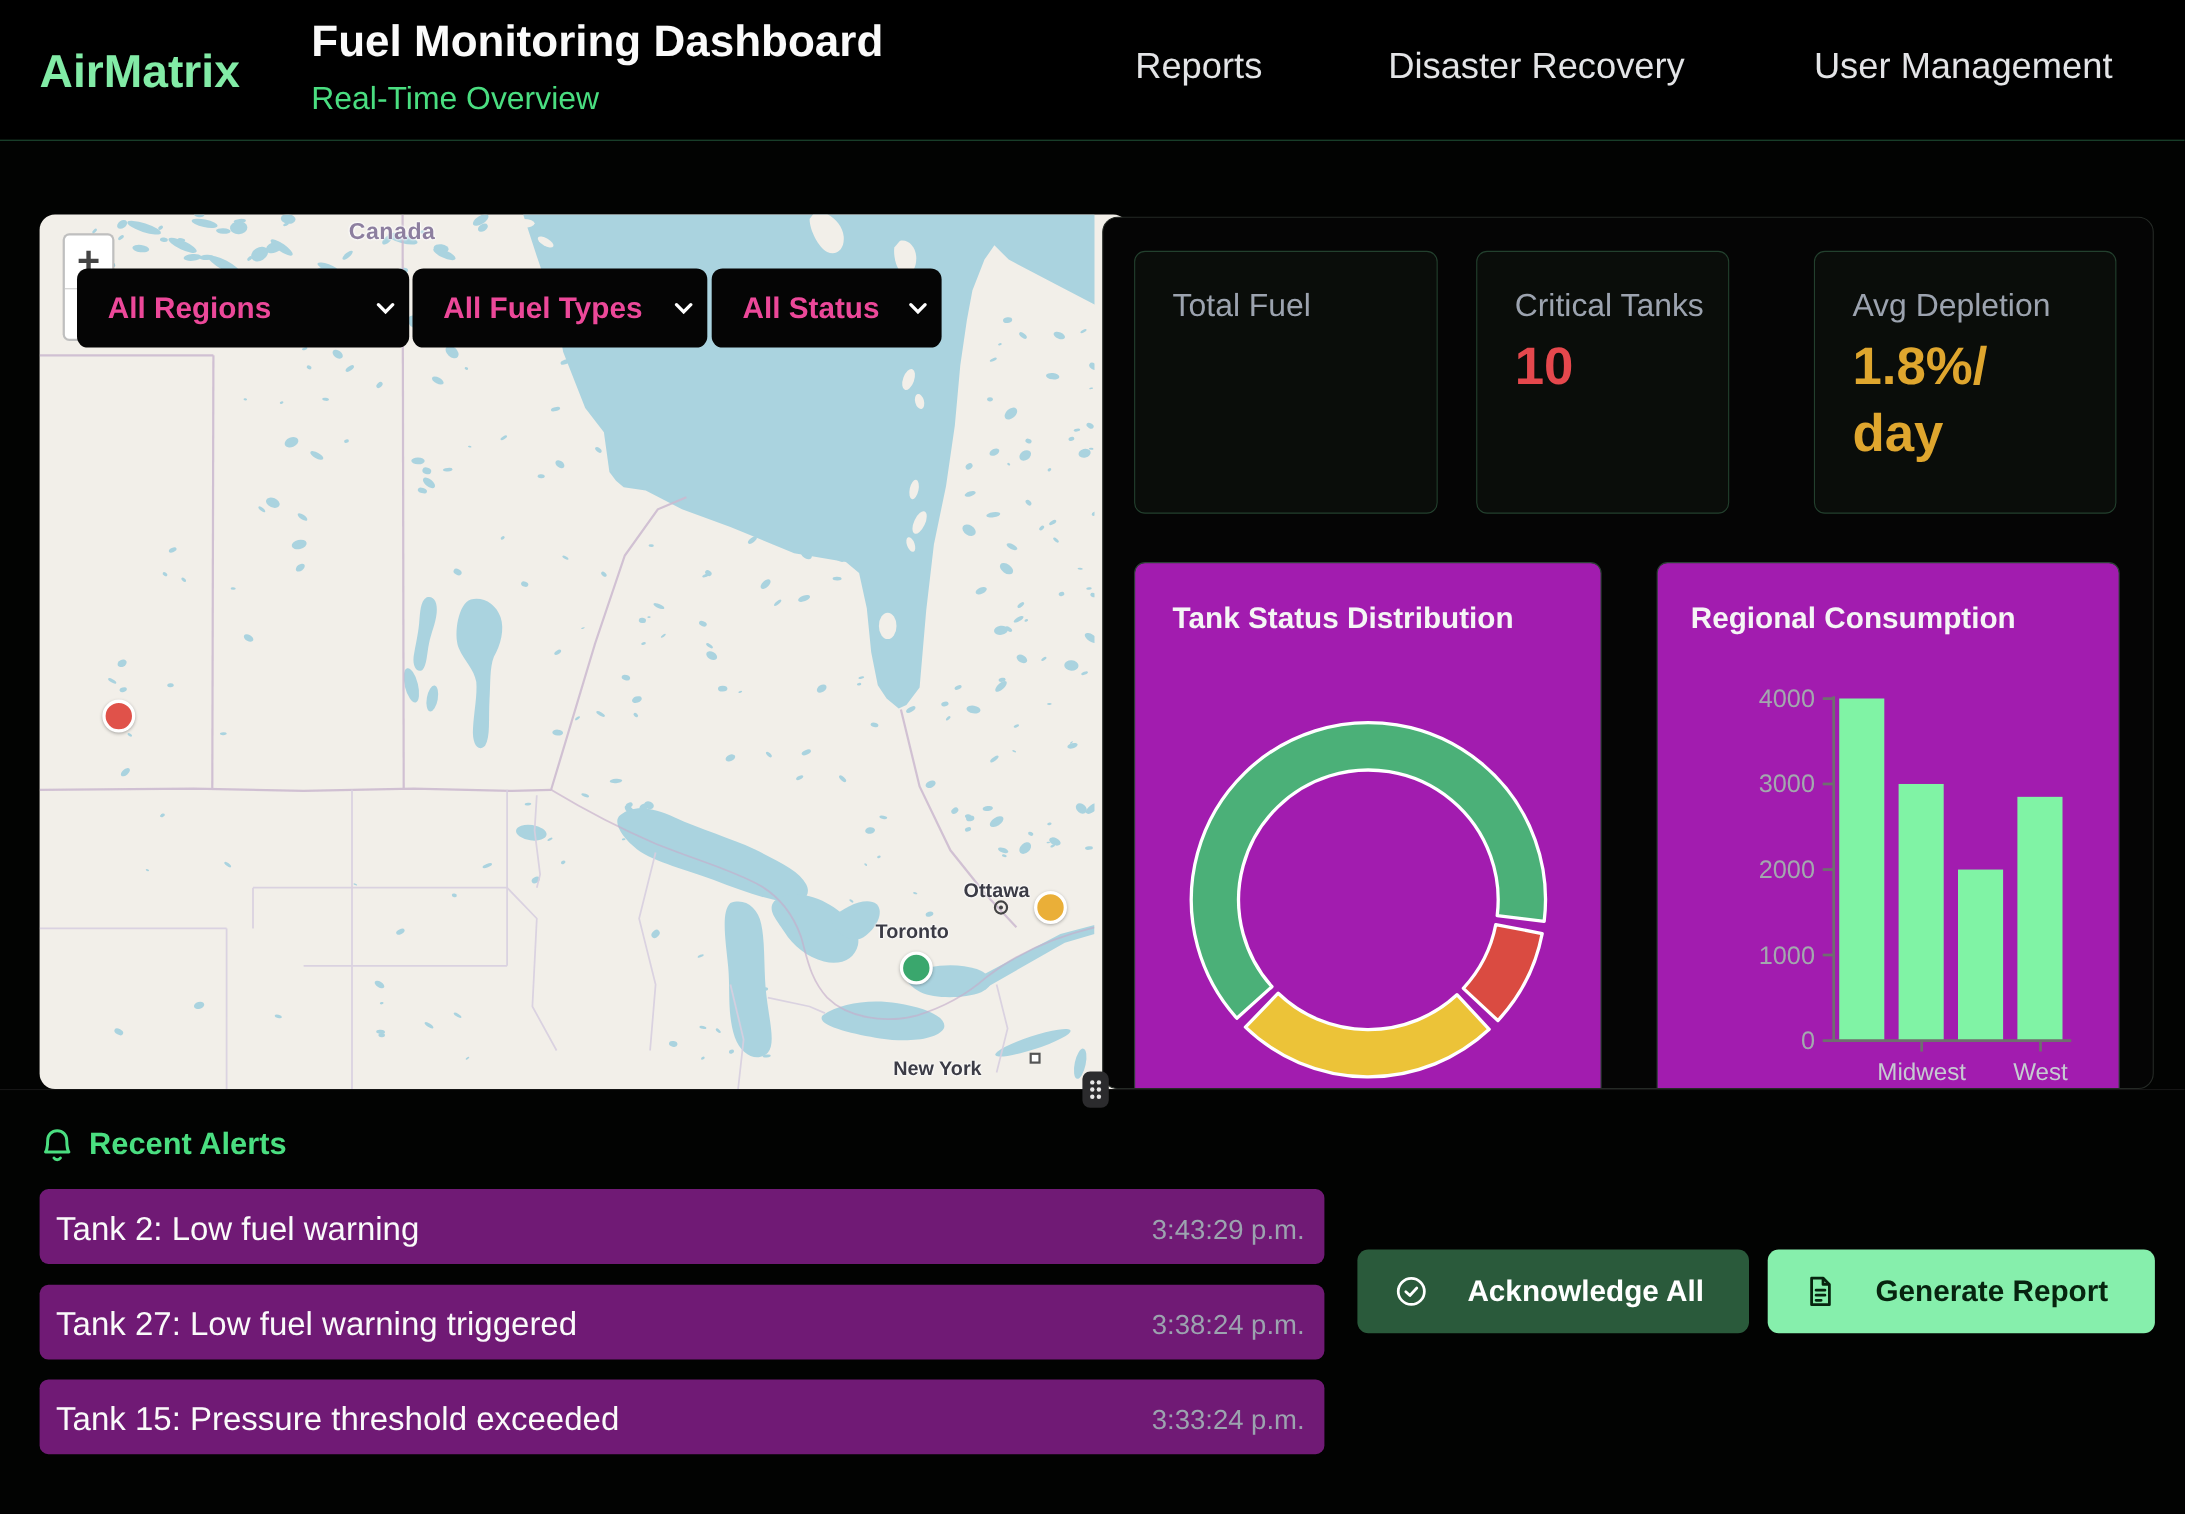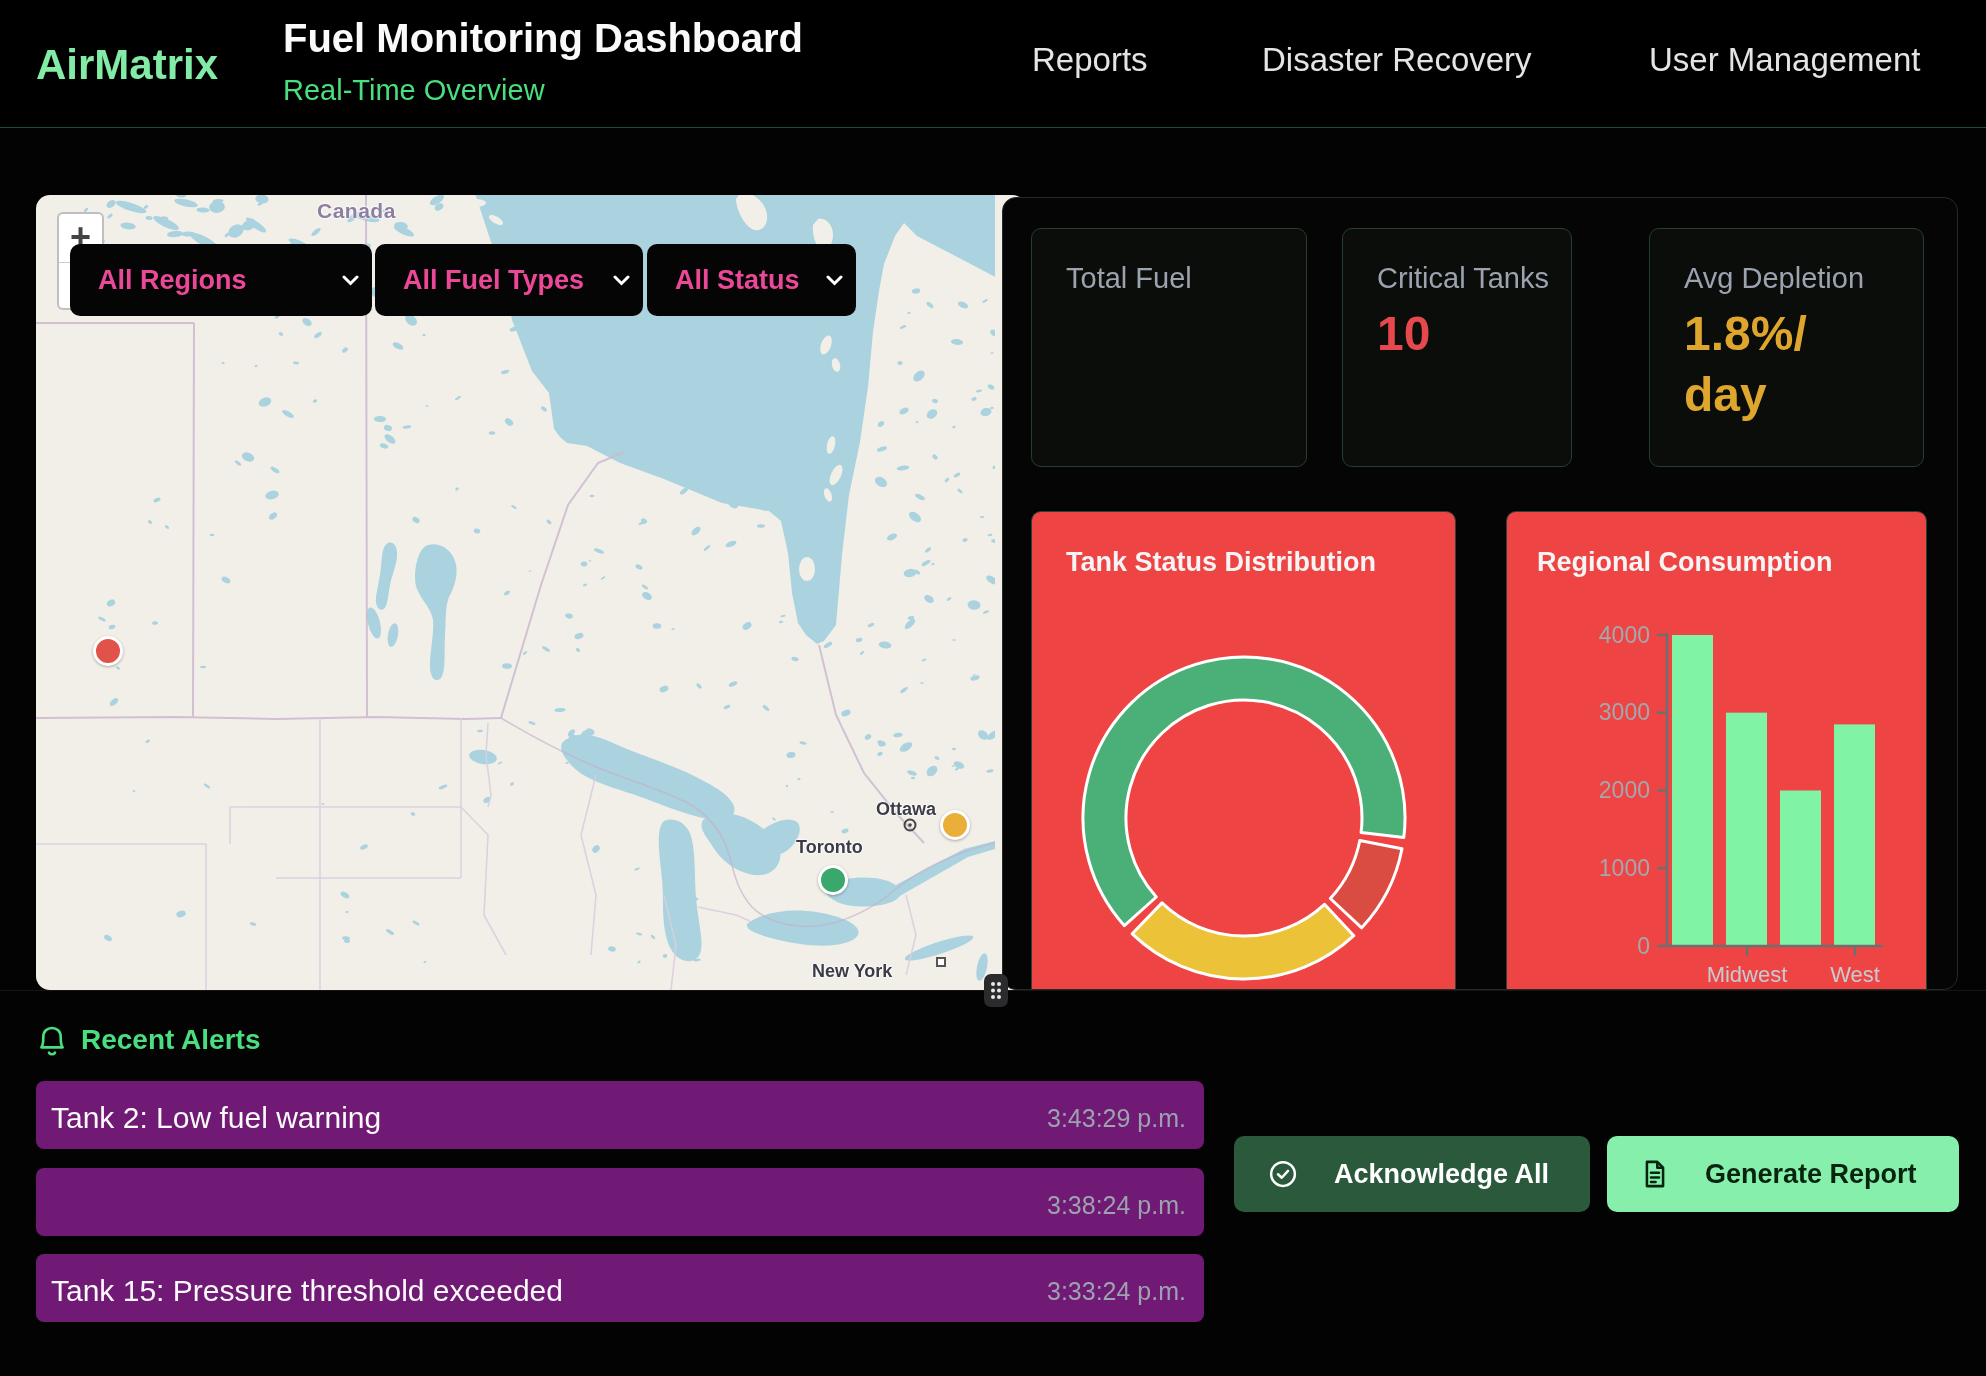--- a/index.html
+++ b/index.html
@@ -34,21 +34,21 @@
   border:3.5px solid #fff; box-shadow:0 1px 3px rgba(0,0,0,.3); }
 
 #panel { position:absolute; left:1002px; top:197px; width:956px; height:793px;
   border:1px solid #252a26; border-radius:14px; background:#050505; overflow:hidden; }
 .stat { position:absolute; top:30px; height:239px; background:#0a0d0a;
   border:1px solid #23402e; border-radius:10px; }
 #stat1 { left:28px; width:276px; } #stat2 { left:339px; width:230px; } #stat3 { left:646px; width:275px; }
 .stat .lbl { position:absolute; left:34px; top:33px; font-size:29px; color:#9ca3af; }
 .stat .val { position:absolute; left:34px; top:74px; font-size:48px; font-weight:bold; line-height:61px; width:230px; }
 #stat1 .val { color:#86efac; } #stat2 .val { color:#e5484d; } #stat3 .val { color:#dfa62e; }
-.chartcard { position:absolute; top:313px; height:520px; background:#ef4444;
+.chartcard { position:absolute; top:313px; height:520px; background:#a21caf;
   border:1px solid #2c4136; border-radius:10px; }
 #chart1 { left:28px; width:425px; }
 #chart2 { left:503px; width:421px; }
 .ctitle { position:absolute; left:34px; top:35px; font-size:27px; font-weight:bold; color:#f5f5f5; }
 
 #handle { position:absolute; left:984px; top:974px; width:24px; height:33px; background:#2b2b2d;
   border-radius:7px; z-index:5; }
 #footer { position:absolute; left:0; top:990px; width:1986px; height:386px; background:#020302;
   border-top:1px solid #151515; }
 .ralert { position:absolute; left:81px; top:33px; font-size:28px; font-weight:bold; color:#4ade80; }
@@ -522,20 +522,21 @@
   <svg style="position:absolute;left:36px;top:33px;" width="32" height="36" viewBox="0 0 24 26">
     <path d="M4 17 C4 17 5.5 15.5 5.5 9 C5.5 5 8.4 2.5 12 2.5 C15.6 2.5 18.5 5 18.5 9 C18.5 15.5 20 17 20 17 Z" fill="none" stroke="#4ade80" stroke-width="2" stroke-linejoin="round"></path>
     <path d="M9.8 21 a2.6 2.6 0 0 0 4.4 0" fill="none" stroke="#4ade80" stroke-width="2" stroke-linecap="round"></path>
   </svg>
   <div class="ralert">Recent Alerts</div>
   <div class="row" style="top:90px;">
       <span class="t">Tank 2: Low fuel warning</span>
       <span class="tm">3:43:29 p.m.</span>
     </div>
   <div class="row" style="top:177px;">
+      <span class="t">Tank 27: Low fuel warning triggered</span>
       <span class="tm">3:38:24 p.m.</span>
     </div>
   <div class="row" style="top:263px;">
       <span class="t">Tank 15: Pressure threshold exceeded</span>
       <span class="tm">3:33:24 p.m.</span>
     </div>
 </div>
 <div class="btn" id="ack">
   <svg width="30" height="30" viewBox="0 0 24 24">
       <circle cx="12" cy="12" r="9.5" fill="none" stroke="#fff" stroke-width="2"></circle>

